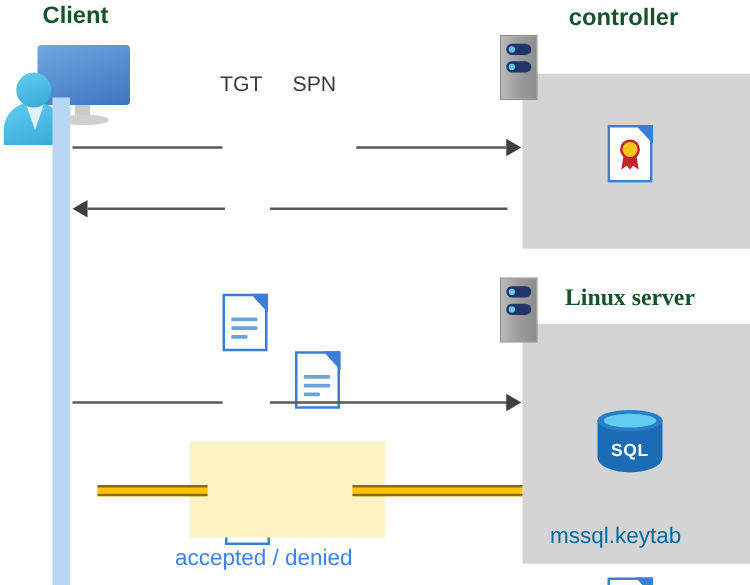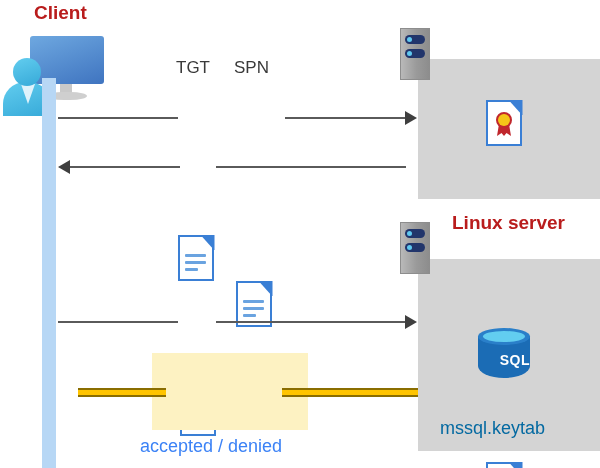--- a/index.html
+++ b/index.html
@@ -1,21 +1,21 @@
 <!DOCTYPE html>
 <html><head>
 <meta charset="utf-8">
 <style>
   html,body{margin:0;padding:0;background:#ffffff;}
   body{width:600px;height:468px;position:relative;overflow:hidden;
        font-family:"Liberation Sans","DejaVu Sans",sans-serif;}
   .abs{position:absolute;}
 
   
-  .ttl{font-weight:bold;font-size:19px;color:#b91c1c;line-height:22px;}
+  .ttl{font-weight:bold;font-size:19px;color:#14532d;line-height:22px;}
   .lbl{font-size:17px;color:#3a3a3a;}
   .caption{font-size:18px;color:#3b82f6;}
   .fname{font-size:18px;color:#0369a1;}
 
   
   .panel{background:#d4d4d4;}
   .lifeline{background:#b7d7f5;}
   .highlight{background:#fdf2c2;}
 
   
@@ -51,21 +51,21 @@
   .ckG{position:absolute;left:50%;top:56%;transform:translate(-50%,-50%);}
 
   
   .sql{width:52px;height:58px;position:relative;}
   .sqlBody{position:absolute;left:0;top:8px;width:52px;height:42px;background:#1b6cb5;
            border-radius:0 0 26px 26px/0 0 12px 12px;}
   .sqlTop{position:absolute;left:0;top:0px;width:52px;height:17px;border-radius:50%;
           background:#2a7fc9;}
   .sqlTop2{position:absolute;left:5px;top:3px;width:42px;height:11px;border-radius:50%;
            background:#62cdf0;}
-  .sqlTxt{position:absolute;left:0;top:24px;width:52px;text-align:right;color:#fff;
+  .sqlTxt{position:absolute;left:0;top:24px;width:52px;text-align:center;color:#fff;
           font-weight:bold;font-size:14px;letter-spacing:.5px;
           font-family:"Liberation Sans",sans-serif;}
 
   
   .mon{position:absolute;left:25px;top:26px;width:74px;height:48px;
        background:linear-gradient(160deg,#6ea8e0,#3f74c0);border-radius:3px;}
   .monNeck{position:absolute;left:55px;top:74px;width:12px;height:10px;background:#c9c9c9;}
   .monBase{position:absolute;left:42px;top:82px;width:40px;height:8px;
        background:#cfcfcf;border-radius:50%/60%;}
   .pHead{position:absolute;left:8px;top:48px;width:28px;height:28px;border-radius:50%;
@@ -86,41 +86,42 @@
   <div class="monNeck"></div>
   <div class="monBase"></div>
   <div class="pBody"></div>
   <div class="pTie"></div>
   <div class="pHead"></div>
 </div>
 
 <div class="abs lifeline" style="left:42px;top:78px;width:14px;height:390px;"></div>
 
 <div class="abs ttl" style="left:455px;top:4px;">
+  <div>controller</div>
 </div>
 
 <div class="abs panel" style="left:418px;top:59px;width:182px;height:140px;"></div>
 
 <div class="abs rack" style="left:400px;top:28px;">
   <div class="rackBar"></div>
   <div class="rackBar"></div>
 </div>
 
 <div class="abs doc" style="left:486px;top:100px;width:36px;height:46px;">
   <div class="fold"></div>
   <div class="ckG" style="top:58%;">
     <svg width="24" height="28" viewBox="0 0 24 28">
       <path d="M7 14 L5 26 L9.5 23 L12 26 L14.5 23 L19 26 L17 14 Z" fill="#c0272d"></path>
       <circle cx="12" cy="10" r="8" fill="#c0272d"></circle>
       <circle cx="12" cy="10" r="6" fill="#f5c518"></circle>
     </svg>
   </div>
 </div>
 
-<div class="abs ttl" style="left:452px;top:212px;">Linux server</div>
+<div class="abs ttl" style="left:452px;top:228px;font-family:Liberation Serif, serif;">Linux server</div>
 
 <div class="abs panel" style="left:418px;top:259px;width:182px;height:192px;"></div>
 
 <div class="abs rack" style="left:400px;top:222px;">
   <div class="rackBar"></div>
   <div class="rackBar"></div>
 </div>
 
 <div class="abs sql" style="left:478px;top:282px;">
   <div class="sqlBody"></div>

